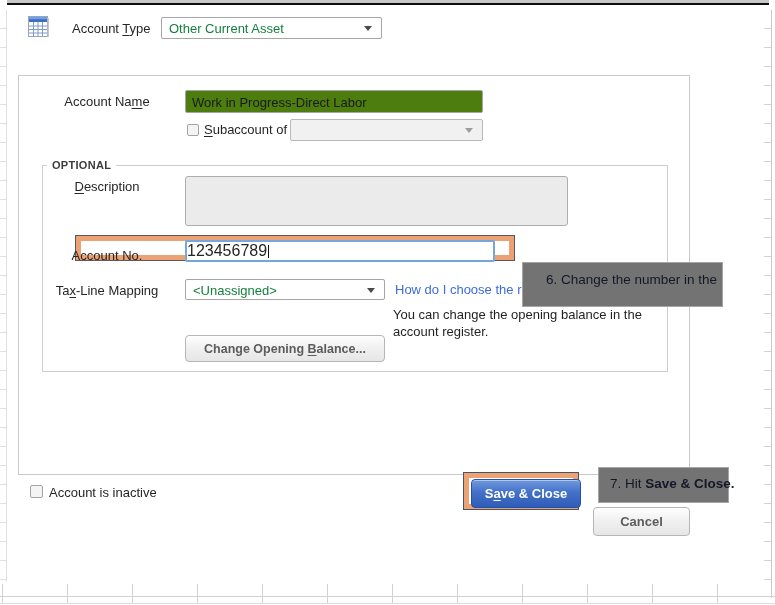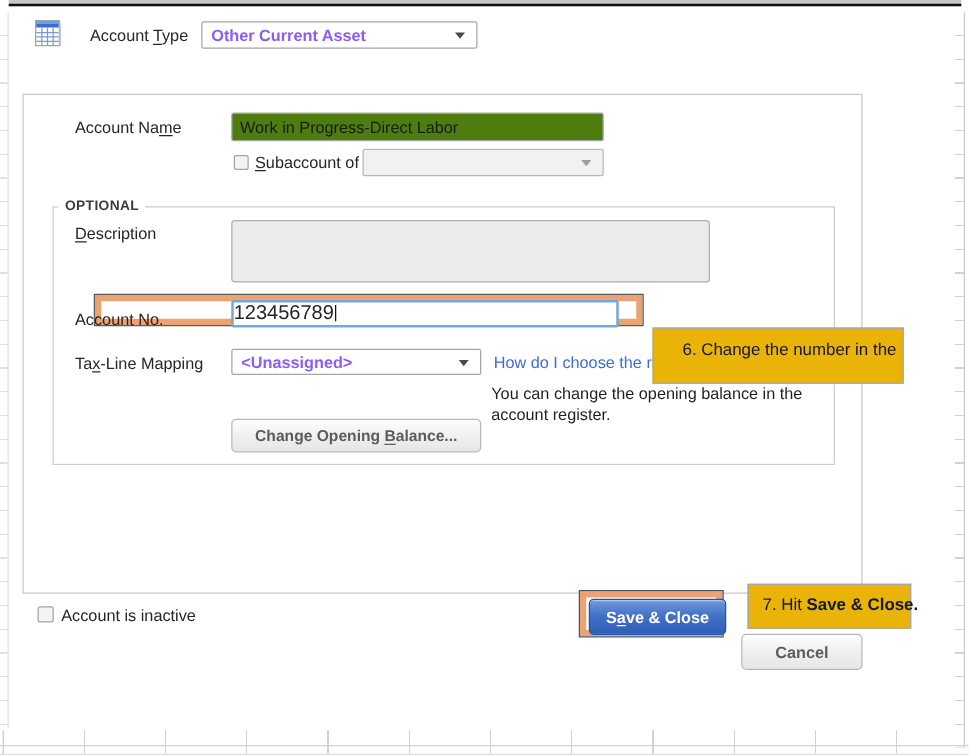--- a/index.html
+++ b/index.html
@@ -17,25 +17,25 @@
   .right-rail { left:764px; top:10px; width:8px; height:588px; border-right:1px solid #C9C9C9;
     background:repeating-linear-gradient(to bottom, transparent 0 18px, #D2D2D2 18px 19px); }
   .bottom-ticks { left:2px; top:584px; width:771px; height:19px;
     background:repeating-linear-gradient(to right, #D2D2D2 0 1px, transparent 1px 65px); }
   .bottom-line-1 { left:0; top:596px; width:775px; height:1px; background:#D2D2D2; }
   .bottom-line-2 { left:0; top:603px; width:775px; height:1px; background:#DDDDDD; }
 
   
   .panel { left:18px; top:75px; width:672px; height:400px; border:1px solid #C9C9C9; background:#FFFFFF; z-index:1; }
   .lbl { font-size:13px; color:#262626; white-space:nowrap; }
-  .rlbl { left:60px; width:118px; text-align:left; }
+  .rlbl { left:48px; width:118px; text-align:center; }
   .fieldbox { background:#4d7c0f; border:1px solid #A6A6A6; border-radius:2px; font-size:13px; color:#1A1A1A; }
   .fieldbox .val { position:absolute; left:6px; top:50%; transform:translateY(-50%); white-space:nowrap; }
   .dd { background:#FFFFFF; border:1px solid #A6A6A6; border-radius:2px; cursor:default; }
-  .dd .val { position:absolute; left:7px; top:50%; transform:translateY(-50%); font-size:13px; color:#8b5cf6; white-space:nowrap;font-weight:bold; }
+  .dd .val { position:absolute; left:7px; top:50%; transform:translateY(-50%); font-size:13px; color:#15803d; white-space:nowrap; }
   .dd-arrow { position:absolute; right:9px; top:50%; margin-top:-2px; width:0; height:0;
     border-left:4px solid transparent; border-right:4px solid transparent; border-top:5px solid #4A4A4A; }
   .dd.disabled { background:#F1F1F1; border-color:#B8B8B8; }
   .dd.disabled .dd-arrow { border-top-color:#9C9C9C; }
   .checkbox { width:12px; height:12px; background:#F4F4F4; border:1px solid #A3A3A3; border-radius:2px; }
   .groupbox { left:42px; top:165px; width:626px; height:207px; border:1px solid #CDCDCD; }
   .legend { position:absolute; left:4px; top:-7px; background:#FFFFFF; padding:0 5px;
     font-size:11px; font-weight:bold; letter-spacing:.3px; color:#3B3B3B; }
   .desc-box { left:185px; top:176px; width:383px; height:50px; background:#EBEBEB; border:1px solid #ADADAD; border-radius:3px; }
 
@@ -50,21 +50,21 @@
   .link { font-size:13px; color:#3D6CD9; cursor:pointer; white-space:nowrap; }
   .note { left:393px; top:306px; width:276px; font-size:13px; color:#1F1F1F; line-height:17px; }
 
   .btn-gray { background:linear-gradient(180deg,#FEFEFE 0%,#F1F1F1 45%,#E6E6E6 100%);
     border:1px solid #B6B6B6; border-radius:4px; font-size:12.5px; font-weight:bold; color:#5C5C5C;
     display:flex; align-items:center; justify-content:center; cursor:pointer;margin-top:28px; }
   .btn-blue { background:linear-gradient(180deg,#7099DE 0%,#4472C8 45%,#2E5CB8 100%);
     border:1px solid #26519F; border-radius:4px; box-shadow:inset 0 1px 0 rgba(255,255,255,.45);
     font-size:13px; font-weight:bold; color:#FFFFFF; display:flex; align-items:center; justify-content:center; cursor:pointer; }
 
-  .callout { background:#eab308; border:1px solid #A6A6A6; z-index:5; font-size:13.5px; color:#121826; }
+  .callout { background:#737373; border:1px solid #A6A6A6; z-index:5; font-size:13.5px; color:#121826; }
   .callout-6 { left:522px; top:262px; width:201px; height:45px; padding:9px 0 0 23px; }
   .callout-7 { left:598px; top:431px; width:131px; height:36px; padding:8px 0 0 11px; white-space:nowrap;margin-top:36px; }
 
   u { text-underline-offset:2px; }
 </style>
 </head>
 <body>
 
 <div class="abs top-bar"></div>
 <div class="abs left-rail"></div>

